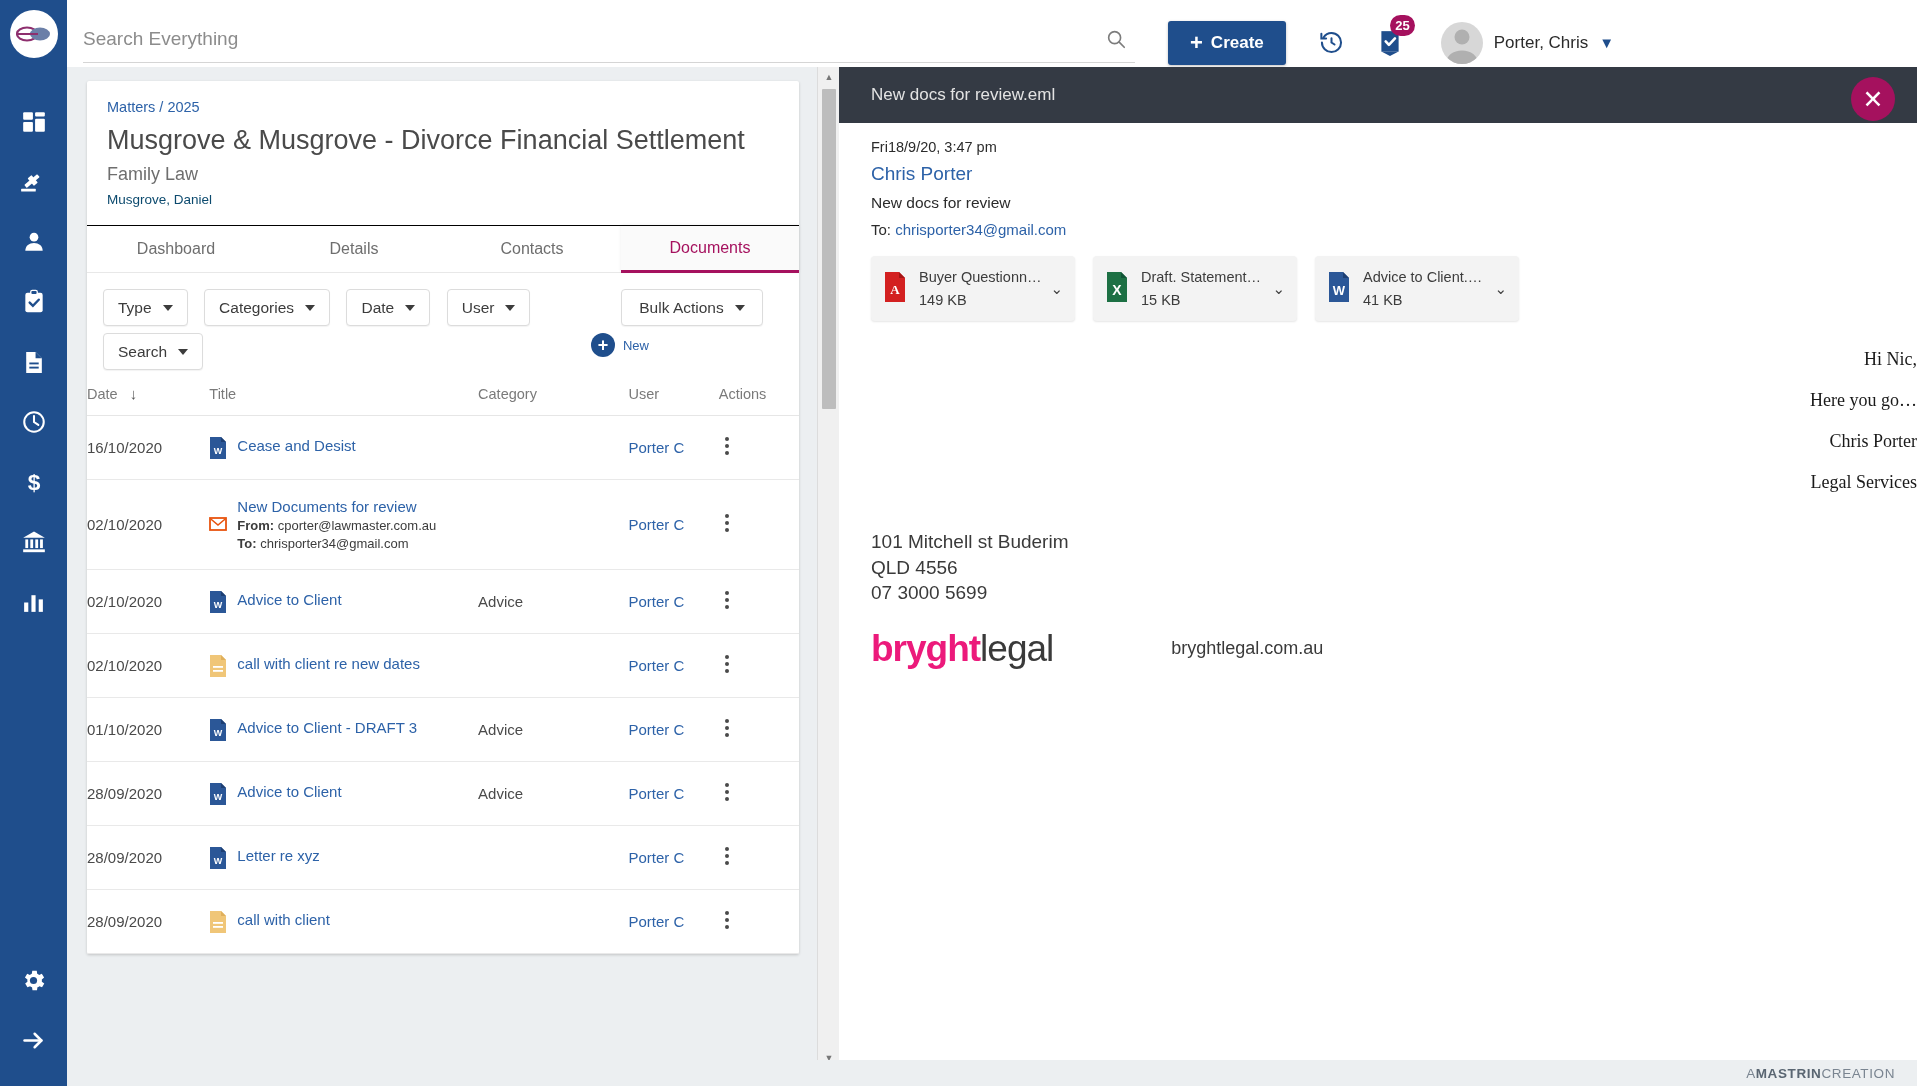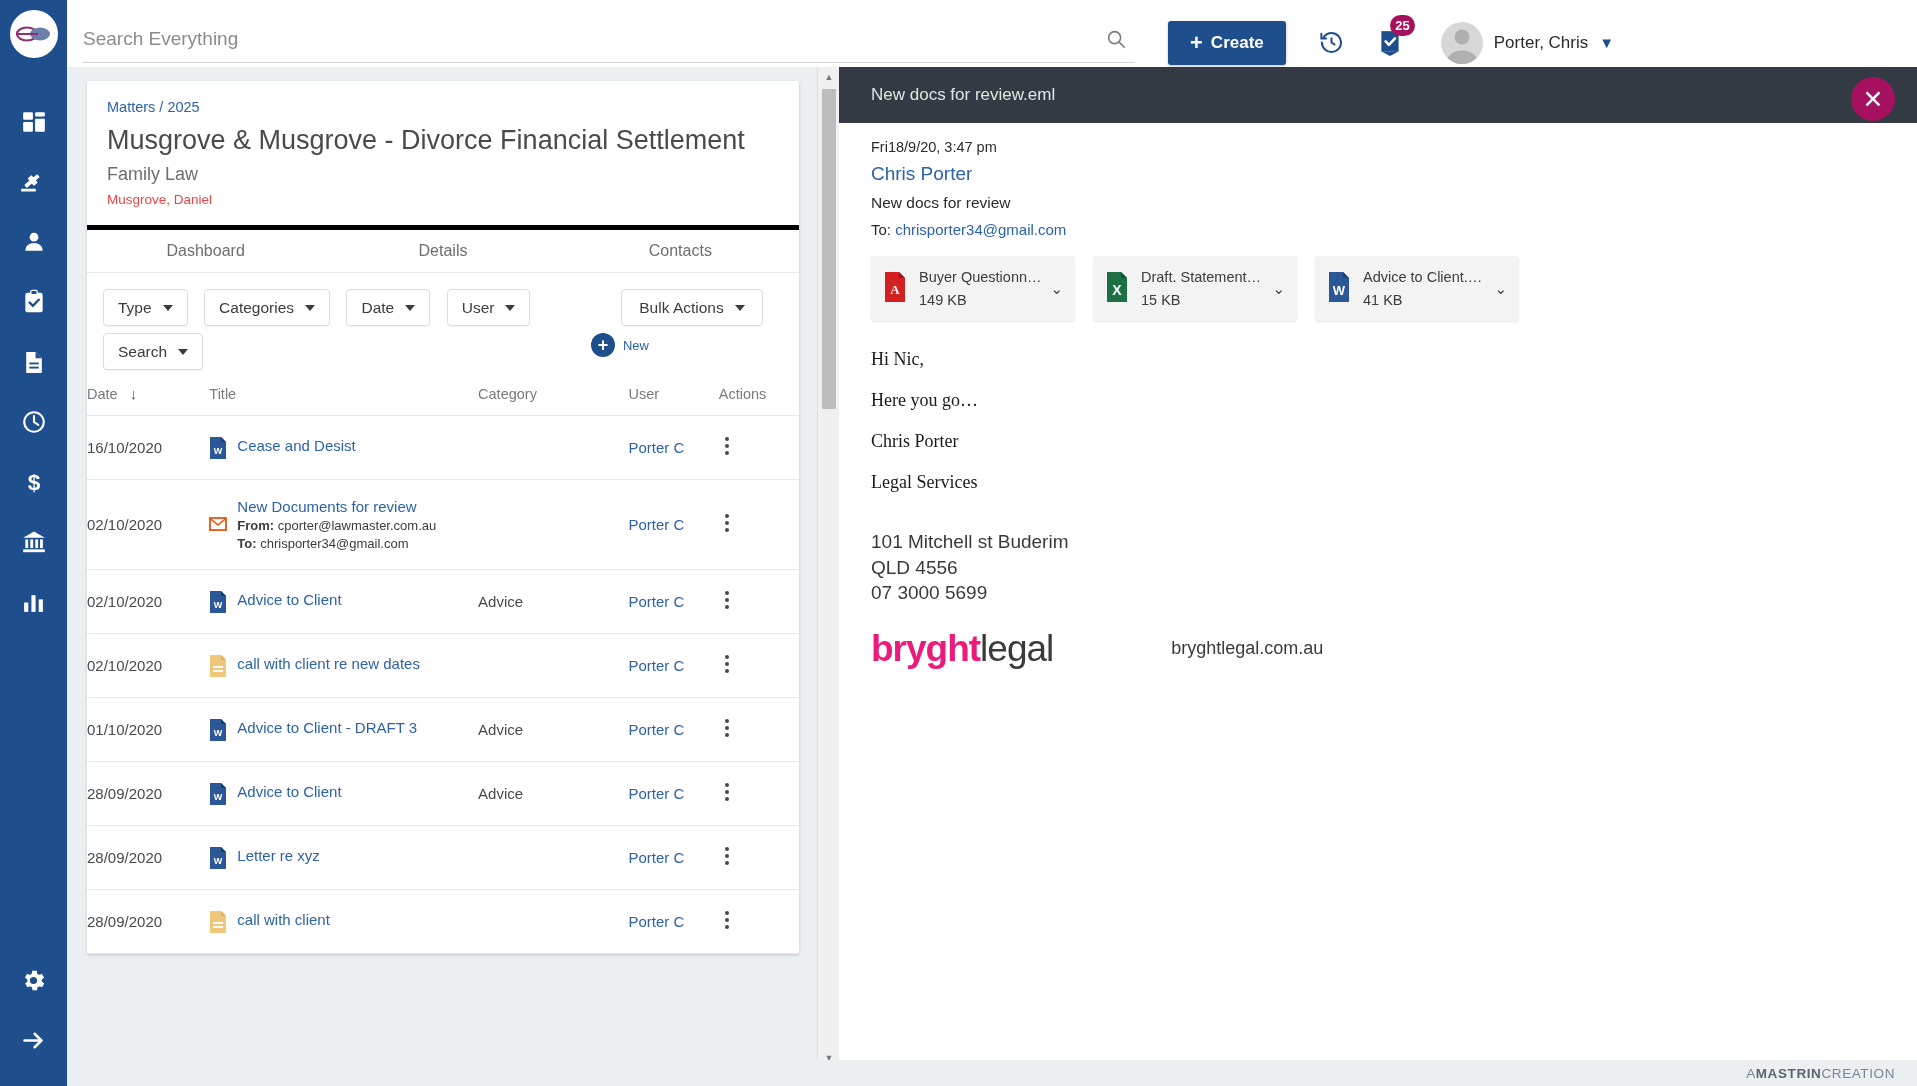--- a/index.html
+++ b/index.html
@@ -71,23 +71,23 @@
     position: absolute; left: 0; top: 0; width: 750px; bottom: 0;
     overflow: hidden;
   }
   .card {
     background: #fff; margin: 14px 0 0 20px; width: 712px;
     box-shadow: 0 1px 3px rgba(0,0,0,.18); border-radius: 2px;
   }
   .breadcrumb { font-size: 14.5px; color: #2d62a8; padding: 18px 0 0 20px; cursor: pointer; }
   .matter-title { font-size: 27px; color: #4a4a4a; padding: 10px 0 0 20px; font-weight: normal; }
   .matter-sub { font-size: 18px; color: #6e6e6e; padding: 8px 0 0 20px; }
-  .matter-client { font-size: 13.5px; color: #ef4444; padding: 7px 5px 18px 20px; cursor: pointer; }
-
-  .tabs { display: flex; border-top: 5px solid #000000; height: 48px; }
+  .matter-client { font-size: 13.5px; color: #0c4a6e; padding: 7px 5px 18px 20px; cursor: pointer; }
+
+  .tabs { display: flex; border-top: 1px solid #000000; height: 48px; }
   .tab {
     flex: 1; display: flex; align-items: center; justify-content: center;
     font-size: 16px; color: #6e6e6e; cursor: pointer; position: relative;
     border-bottom: 1px solid #e8e8e8;
   }
   .tab.active {
     color: #a5115e; background: #fafafa; border-bottom: 3px solid #a5115e;
     box-shadow: 0 -1px 3px rgba(0,0,0,.08);
   }
 
@@ -181,21 +181,21 @@
   .att-ico { flex: 0 0 26px; }
   .att-text { margin-left: 10px; }
   .att-name { font-size: 14.5px; color: #3c3c3c; }
   .att-size { font-size: 14.5px; color: #3c3c3c; margin-top: 7px; }
   .att-caret {
     position: absolute; right: 12px; top: 50%; transform: translateY(-50%);
     color: #3c3c3c; font-size: 15px;
   }
 
   .eml-text { font-family: "Liberation Serif", serif; font-size: 18px; color: #1a1a1a; margin-top: 28px; }
-  .eml-text p { margin-bottom: 20px; }
+  .eml-text p { margin-bottom: 20px; text-align: right; }
   .sig-addr { font-size: 19px; color: #3a3a3a; line-height: 1.35; margin-top: 36px; }
   .sig-logo-row { display: flex; align-items: center; margin-top: 22px; gap: 118px; }
   .logo-bryght { font-size: 37px; font-weight: bold; letter-spacing: -1px; }
   .logo-bryght .pink { color: #ec1a7b; }
   .logo-bryght .dark { color: #3a3a3a; font-weight: normal; }
   .logo-url { font-size: 18px; color: #3a3a3a; }
 
   
   .footer {
     position: absolute; left: 67px; right: 0; bottom: 0; height: 26px; background: #eceff1;
@@ -352,20 +352,21 @@
       <div class="card">
         <div class="breadcrumb">Matters / 2025</div>
         <h1 class="matter-title">Musgrove &amp; Musgrove - Divorce Financial Settlement</h1>
         <div class="matter-sub">Family Law</div>
         <div class="matter-client">Musgrove, Daniel</div>
 
         <div class="tabs">
           <div class="tab">Dashboard</div>
           <div class="tab">Details</div>
           <div class="tab">Contacts</div>
+          <div class="tab active">Documents</div>
         </div>
 
         <div class="filters">
           <button class="fbtn">
             <span>Type</span>
             <span class="caret"></span>
           </button>
           <button class="fbtn">
             <span>Categories</span>
             <span class="caret"></span>

